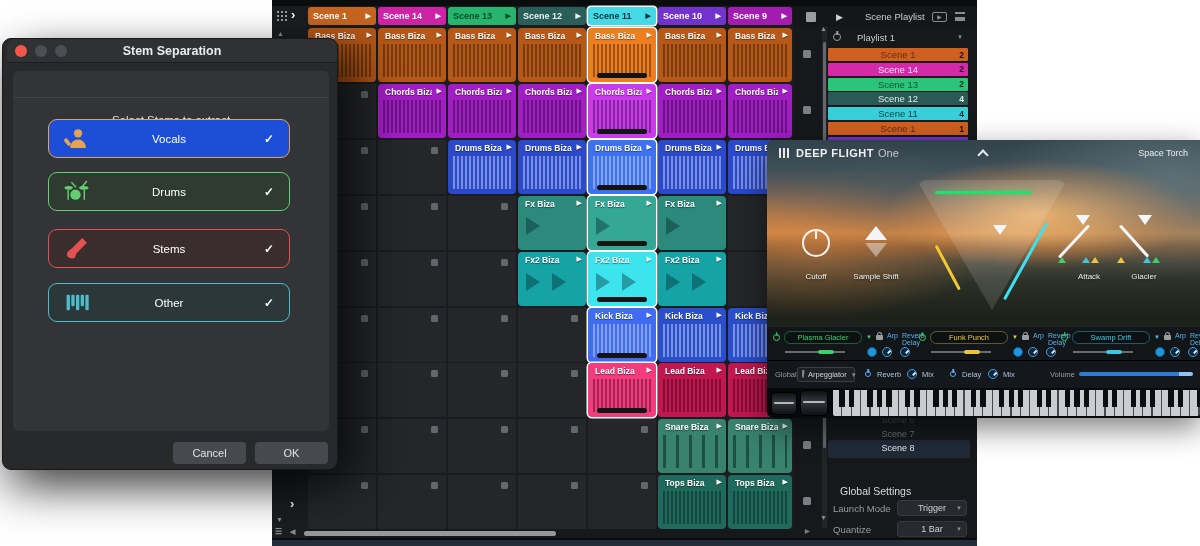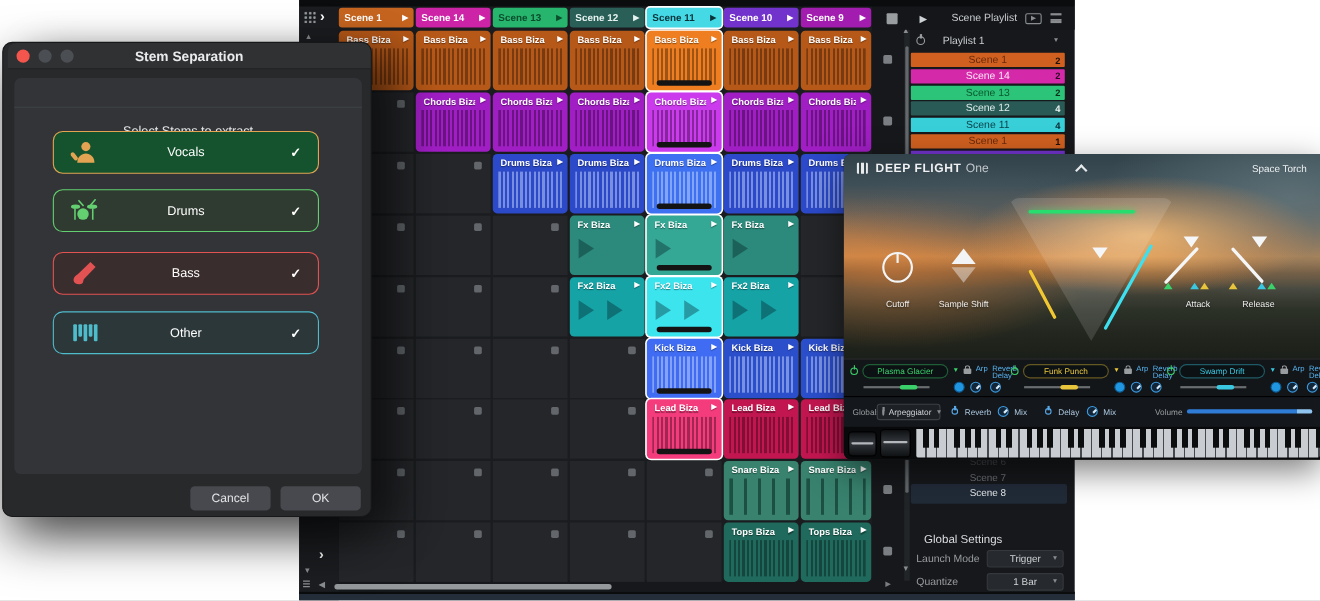--- a/index.html
+++ b/index.html
@@ -532,21 +532,21 @@
     <div class="dlg-titlebar">
       <div class="tl" style="background:#f4564e;"></div>
       <div class="tl" style="background:#4b4e52;"></div>
       <div class="tl" style="background:#4b4e52;"></div>
       <div class="dlg-title">Stem Separation</div>
     </div>
     <div class="dlg-panel">
       <div class="dlg-sub">Select Stems to extract</div>
       <div class="dlg-divider"></div>
       <div id="stem-buttons">
-          <div class="stem-btn" style="top: 48px; background: #14532d; border: 1.5px solid rgb(226, 164, 82); color: rgb(226, 164, 82);">
+          <div class="stem-btn" style="top: 48px; background: #1d4ed8; border: 1.5px solid rgb(226, 164, 82); color: rgb(226, 164, 82);">
             <svg viewBox="0 0 24 24" fill="currentColor">
               <circle cx="13.5" cy="7" r="4"></circle>
               <path d="M6 21c0-5 3.6-8 7.5-8s7.5 3 7.5 8z"></path>
               <rect x="1.5" y="11.5" width="3.6" height="8" rx="1.8" transform="rotate(-38 3.3 15.5)"></rect>
             </svg>
             <div class="stem-label">Vocals</div>
             <div class="stem-check">✓</div>
           </div>
           <div class="stem-btn" style="top: 101px; background: rgb(47, 58, 48); border: 1.5px solid rgb(99, 207, 112); color: rgb(99, 207, 112);">
             <svg viewBox="0 0 24 24" fill="currentColor">
@@ -555,21 +555,21 @@
               <ellipse cx="19" cy="8.5" rx="4.5" ry="1.8"></ellipse>
               <path d="M4 10v10M19.5 10v10M7 3l4.5 5M22 2l-5 6" stroke="currentColor" stroke-width="1.4" fill="none"></path>
             </svg>
             <div class="stem-label">Drums</div>
             <div class="stem-check">✓</div>
           </div>
           <div class="stem-btn" style="top: 158px; background: rgb(58, 45, 45); border: 1.5px solid rgb(226, 82, 82); color: rgb(226, 82, 82);">
             <svg viewBox="0 0 24 24" fill="currentColor">
               <path d="M7.5 21.5c-3.4 0-5.6-2.3-4.4-5.4.9-2.3 3-2.8 4.5-4.4L17.5 2 22 6.5l-9.7 9.9c-1.6 1.5-.6 3-1.8 4.2-.8.7-2 .9-3 .9z"></path>
             </svg>
-            <div class="stem-label">Bass</div>
+            <div class="stem-label">Stems</div>
             <div class="stem-check">✓</div>
           </div>
           <div class="stem-btn" style="top: 212px; background: rgb(44, 55, 57); border: 1.5px solid rgb(79, 188, 204); color: rgb(79, 188, 204);">
             <svg viewBox="0 0 24 24" fill="currentColor">
               <rect x="2.5" y="4.5" width="3.2" height="15" rx="1"></rect>
               <rect x="7" y="4.5" width="3.2" height="11" rx="1"></rect>
               <rect x="11.5" y="4.5" width="3.2" height="15" rx="1"></rect>
               <rect x="16" y="4.5" width="3.2" height="11" rx="1"></rect>
               <rect x="20.5" y="4.5" width="3.2" height="15" rx="1"></rect>
             </svg>
@@ -609,21 +609,21 @@
     <span class="mini-tri" style="left:291px;top:117px;color:#3ad06a;"></span>
     <span class="mini-tri" style="left:315px;top:117px;color:#3ac8e0;"></span>
     <span class="mini-tri" style="left:324px;top:117px;color:#e8c53a;"></span>
     <div class="ctl-label" style="left:322px;top:132px;">Attack</div>
 
     <div class="dline" style="left:353px;top:84px;width:42px;background:#f4f6f7;transform:rotate(48deg);"></div>
     <div class="tri-down-marker" style="left:371px;top:75px;"></div>
     <span class="mini-tri" style="left:350px;top:117px;color:#e8c53a;"></span>
     <span class="mini-tri" style="left:376px;top:117px;color:#3ac8e0;"></span>
     <span class="mini-tri" style="left:385px;top:117px;color:#3ad06a;"></span>
-    <div class="ctl-label" style="left:377px;top:132px;">Release</div>
+    <div class="ctl-label" style="left:377px;top:132px;">Glacier</div>
 
     <div class="layer-strip" id="layer-strip">
         <div class="layer" style="left: 2px;">
           <span class="power" style="position: absolute; left: 4px; top: 7px; width: 7px; height: 7px; color: rgb(58, 208, 106);"></span>
           <div class="preset-box" style="color: rgb(58, 208, 106); border-color: rgba(58, 208, 106, 0.4);">Plasma Glacier</div>
           <div class="preset-dd" style="color: rgb(58, 208, 106);">▼</div>
           <div class="lock"></div>
           <div class="lbl-arp">Arp</div>
           <div class="lbl-rev">Reverb Delay</div>
           <div class="lay-slider">

